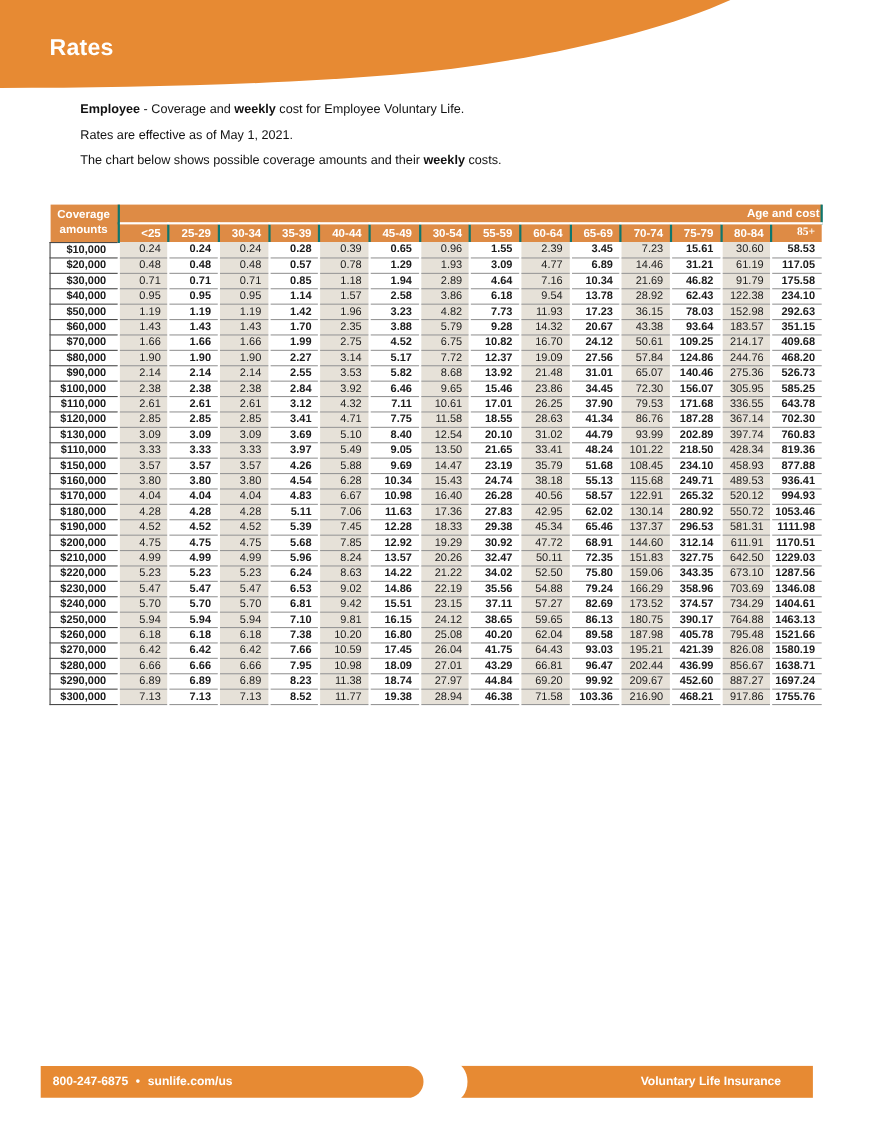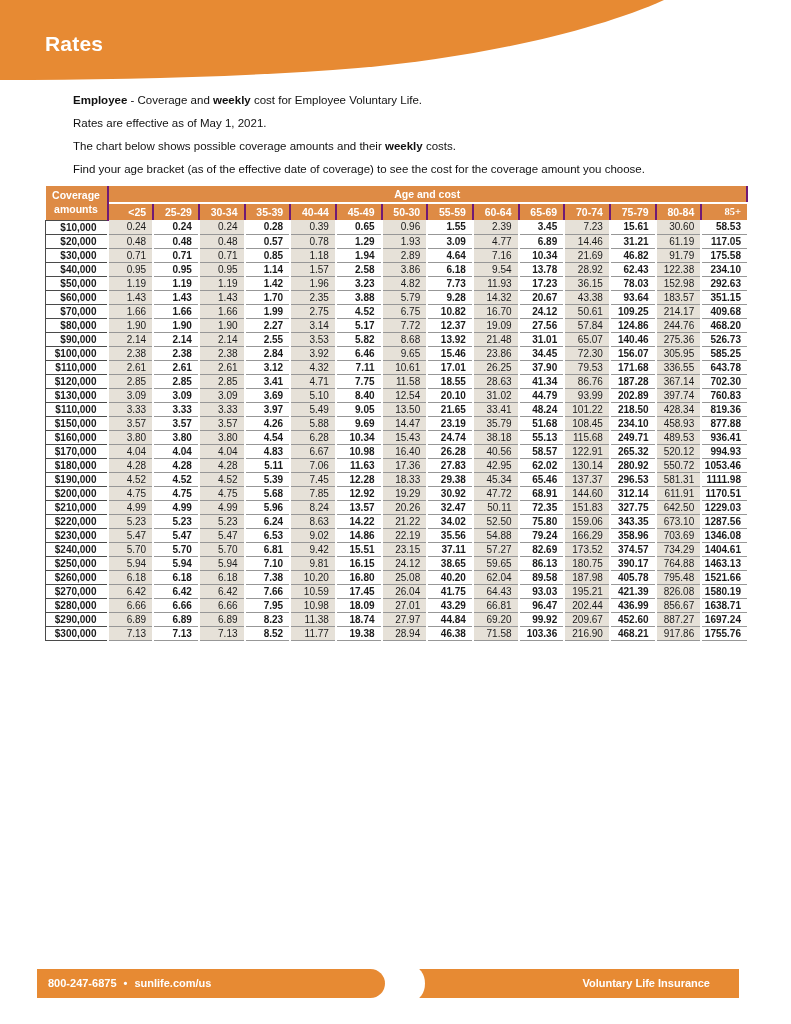--- a/index.html
+++ b/index.html
@@ -40,24 +40,24 @@
     border-collapse: collapse;
     table-layout: fixed;
     font-size: 10px;
   }
   table.rates col.c0 { width: 62px; }
   table.rates thead th {
     background: var(--orange2);
     color: #ffffff;
     font-weight: bold;
     font-size: 10.5px;
-    border-right: 2px solid #701a75;
+    border-right: 2px solid #0f766e;
   }
   th.corner { text-align: center; padding: 0 3px; line-height: 1.3; }
-  th.group  { text-align: center; height: 17px; border-bottom: 2px solid #ffffff; }
+  th.group  { text-align: right; height: 17px; border-bottom: 2px solid #ffffff; }
   tr.age-row th { text-align: right; padding: 1px 6px 2px 0; height: 17px; }
   tr.age-row th:last-child { border-right: none; font-family: Liberation Serif, serif; }
   table.rates tbody td {
     height: 13px;
     line-height: 13px;
     text-align: right;
     padding: 0 6px 0 0;
     border-bottom: 1px solid var(--grid);
     border-right: 2px solid #ffffff;
     background: #ffffff;
@@ -103,40 +103,39 @@
     <svg width="791" height="84" viewBox="0 0 791 84">
       <path class="banner-path" d="M0,0 L664,0 C598,30 478,58 358,68 C248,77 118,80 0,80 Z"></path>
     </svg>
     <div class="banner-title">Rates</div>
   </div>
 
   <div class="intro">
     <p><b>Employee</b><span> - Coverage and </span><b>weekly</b><span> cost for Employee Voluntary Life.</span></p>
     <p>Rates are effective as of May 1, 2021.</p>
     <p><span>The chart below shows possible coverage amounts and their </span><b>weekly</b><span> costs.</span></p>
-    <p>Find your age bracket (as of the effective date of coverage) to see the cost for the coverage amount you choose.</p>
   </div>
 
   <table class="rates">
     <colgroup>
       <col class="c0">
     </colgroup>
     <thead>
       <tr>
         <th rowspan="2" class="corner">Coverage amounts</th>
         <th colspan="14" class="group">Age and cost</th>
       </tr>
       <tr id="age-row" class="age-row">
           <th>&lt;25</th>
           <th>25-29</th>
           <th>30-34</th>
           <th>35-39</th>
           <th>40-44</th>
           <th>45-49</th>
-          <th>50-30</th>
+          <th>30-54</th>
           <th>55-59</th>
           <th>60-64</th>
           <th>65-69</th>
           <th>70-74</th>
           <th>75-79</th>
           <th>80-84</th>
           <th>85+</th>
         </tr>
     </thead>
     <tbody id="rates-body">

